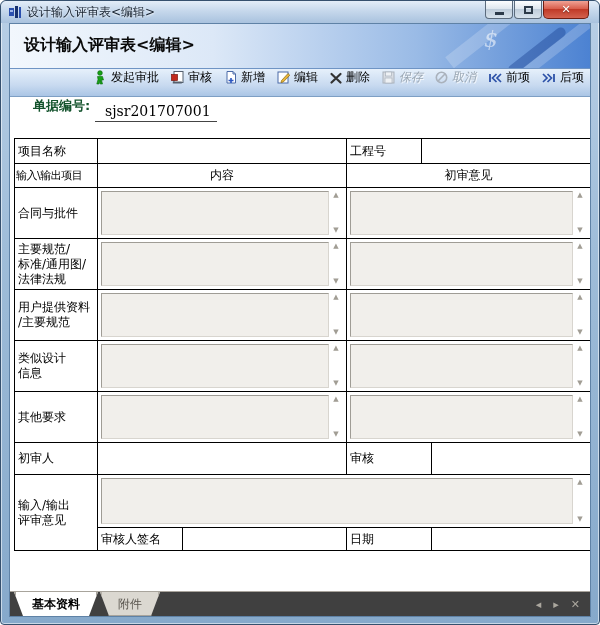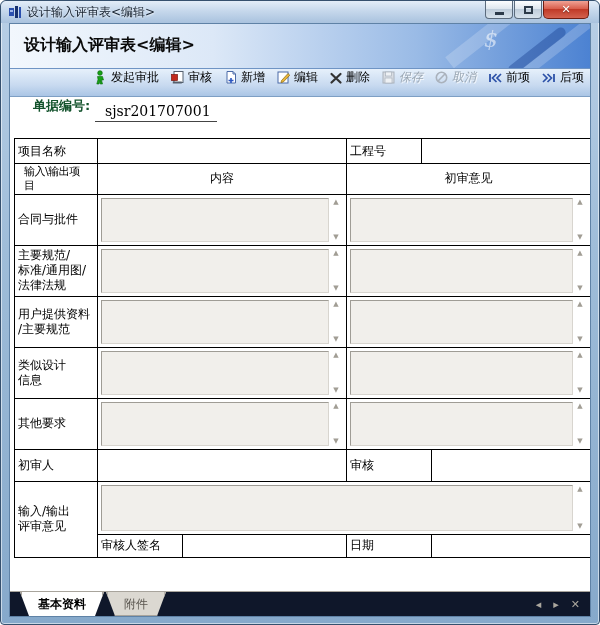--- a/index.html
+++ b/index.html
@@ -47,30 +47,30 @@
   .form{position:relative;flex:1 1 auto;background:#fff;overflow:hidden;}
   .docnum-label{position:absolute;left:23px;top:0;font-size:13px;font-weight:bold;color:#14532d;}
   .docnum-value{position:absolute;left:85px;top:6px;width:122px;font-size:14px;color:#000;
     font-family:"DejaVu Serif","Liberation Serif",serif;border-bottom:1px solid #444;padding:0 0 2px 10px;}
   .tables{position:absolute;left:4px;top:31px;width:576px;margin-top:10px;}
   table{border-collapse:collapse;table-layout:fixed;width:576px;}
   table+table{margin-top:-1px;}
   td{border:1px solid #000;font-size:12px;color:#000;padding:1px 3px;vertical-align:middle;background:#fff;overflow:hidden;}
   td.lbl{white-space:pre-line;line-height:1.25;}
   td.hdr{text-align:center;}
-  td.tight{font-size:11px;letter-spacing:-.5px;padding:1px 9px;}
+  td.tight{font-size:11px;letter-spacing:-.5px;padding:1px 1px;}
   td.ta-cell{padding:3px;vertical-align:top;}
   .ta-wrap{display:flex;width:100%;}
   .h45 .ta-wrap{height:44px;} .h47 .ta-wrap{height:46px;}
   .ta-box{flex:1 1 auto;background:#f1efeb;border:1px solid #9f9c95;border-right-color:#d8d5cf;border-bottom-color:#d8d5cf;}
   .ta-scroll{flex:0 0 14px;display:flex;flex-direction:column;justify-content:space-between;align-items:center;padding:1px 0;}
   .ta-scroll span{font-size:7px;line-height:1;color:#a19d94;}
   
-  .tabbar{height:25px;flex:0 0 auto;background:#0f172a;border-top:1px solid #a8a49c;
-    display:flex;align-items:stretch;padding-left:10px;position:relative;}
+  .tabbar{height:25px;flex:0 0 auto;background:#404040;border-top:1px solid #a8a49c;
+    display:flex;align-items:stretch;padding-left:4px;position:relative;}
   .tab{position:relative;margin-right:2px;padding:0 18px;display:flex;align-items:center;
     clip-path:polygon(0 0,100% 0,calc(100% - 9px) 100%,9px 100%);
     background:#dbd8d1;box-shadow:inset 0 -1px 0 #a8a49c, inset 2px 0 0 #b4b0a8, inset -2px 0 0 #b4b0a8;
     font-size:12px;color:#5a564f;cursor:default;white-space:nowrap;}
   .tab.active{background:#fff;color:#000;font-weight:bold;box-shadow:inset 2px 0 0 #a8a49c, inset -2px 0 0 #a8a49c;}
   .tab-nav{position:absolute;right:10px;top:0;height:100%;display:flex;align-items:center;gap:12px;
     font-size:11px;color:#aba79e;}
   .tab-nav span{line-height:1;}
 </style>
 </head>

